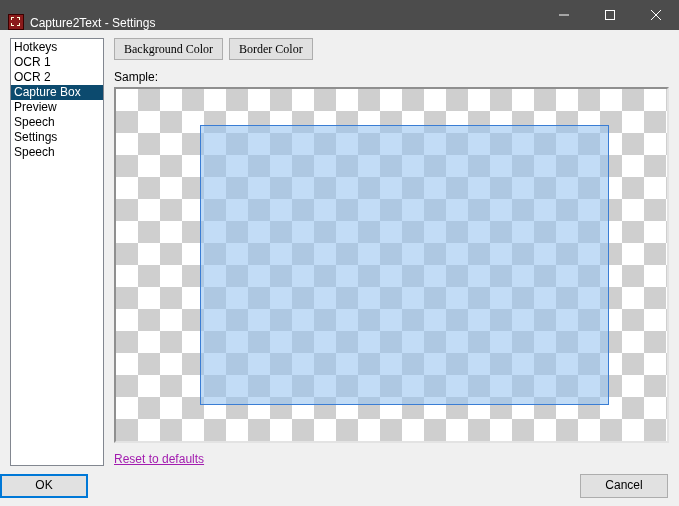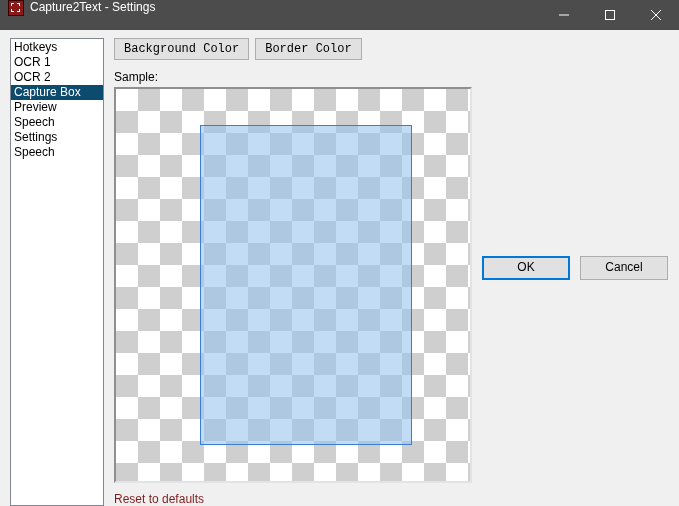--- a/index.html
+++ b/index.html
@@ -1,46 +1,46 @@
 <!DOCTYPE html>
 <html><head>
 <meta charset="utf-8">
 <style>
   html,body{margin:0;padding:0;width:679px;height:506px;font-family:"Segoe UI",Tahoma,sans-serif;font-size:12px;color:#000;background:#fff;overflow:hidden}
   .window{width:679px;height:506px;display:flex;flex-direction:column;box-sizing:border-box}
   
-  .titlebar{height:30px;background:#4c4c4c;color:#fff;display:flex;align-items:flex-start;flex:0 0 30px}
+  .titlebar{height:30px;background:#4c4c4c;color:#fff;display:flex;align-items:flex-end;flex:0 0 30px}
   .titlebar .icon{width:16px;height:16px;margin:0 6px 0 8px;background:#8a1a1a;display:inline-flex;align-items:center;justify-content:center;position:relative;border:1px solid #3a0000;box-sizing:border-box}
   .titlebar .icon::after{content:"";position:absolute;left:2px;top:2px;width:9px;height:9px;border:1px dashed #ffd; box-sizing:border-box}
   .titlebar .title{flex:1 1 auto;font-size:12px}
   .winbtn{width:46px;height:30px;display:flex;align-items:center;justify-content:center;color:#fff}
   .winbtn svg{display:block}
   
-  .client{flex:1 1 auto;background:#f0f0f0;display:flex;flex-direction:row;box-sizing:border-box}
+  .client{flex:1 1 auto;background:#f0f0f0;display:flex;flex-direction:column;box-sizing:border-box}
   .body{flex:1 1 auto;display:flex;gap:0;padding:8px 10px 0 10px;box-sizing:border-box;min-height:0}
   
   .sidebar{width:94px;background:#fff;border:1px solid #828790;box-sizing:border-box;padding:1px 0;height:100%}
   .sidebar .item{height:15px;padding:0 3px;line-height:15px;white-space:nowrap;overflow:hidden;font-size:12px}
   .sidebar .item.selected{background:#0c4a6e;color:#fff}
   
   .main{flex:1 1 auto;display:flex;flex-direction:column;padding-left:10px;min-width:0;box-sizing:border-box}
   .toolbar{display:flex;gap:6px;padding:0 0 4px 0}
-  .btn{background:#e1e1e1;border:1px solid #adadad;padding:0 9px;height:22px;line-height:20px;font-size:12px;font-family:Liberation Mono, monospace;color:#000;cursor:default}
+  .btn{background:#e1e1e1;border:1px solid #adadad;padding:0 9px;height:22px;line-height:20px;font-size:12px;font-family:Liberation Serif, serif;color:#000;cursor:default}
   .samplelabel{margin:6px 0 3px 0}
   .sample-frame{flex:1 1 auto;border:2px inset #e3e3e3;background:#fff;min-height:0;box-sizing:border-box;padding:0}
   .checker{width:100%;height:100%;position:relative;
     background-image:
      linear-gradient(45deg,#cfcfcf 25%,transparent 25%,transparent 75%,#cfcfcf 75%,#cfcfcf),
      linear-gradient(45deg,#cfcfcf 25%,transparent 25%,transparent 75%,#cfcfcf 75%,#cfcfcf);
     background-color:#fff;
     background-size:44px 44px;
     background-position:0 0,22px 22px;
   }
   .capturebox{position:absolute;left:84px;top:36px;right:58px;bottom:36px;border:1px solid #3a7dd4;background:rgba(150,195,240,0.58)}
-  .resetlink{color:#7f1d1d;margin:9px 0 0 0;align-self:flex-start;cursor:default}
+  .resetlink{color:#a21caf;text-decoration:underline;margin:9px 0 0 0;align-self:flex-start;cursor:default}
   
   .footer{flex:0 0 40px;display:flex;justify-content:space-between;align-items:center;gap:10px;padding:0 11px 0 0;box-sizing:border-box}
   .footer .fbtn{width:86px;height:22px;border:1px solid #adadad;background:#e1e1e1;font-size:12px;text-align:center;line-height:20px;cursor:default}
   .footer .fbtn.primary{border:1px solid #0078d7;box-shadow:inset 0 0 0 1px #0078d7}
 </style>
 </head>
 <body>
 
 <div class="window">
 

